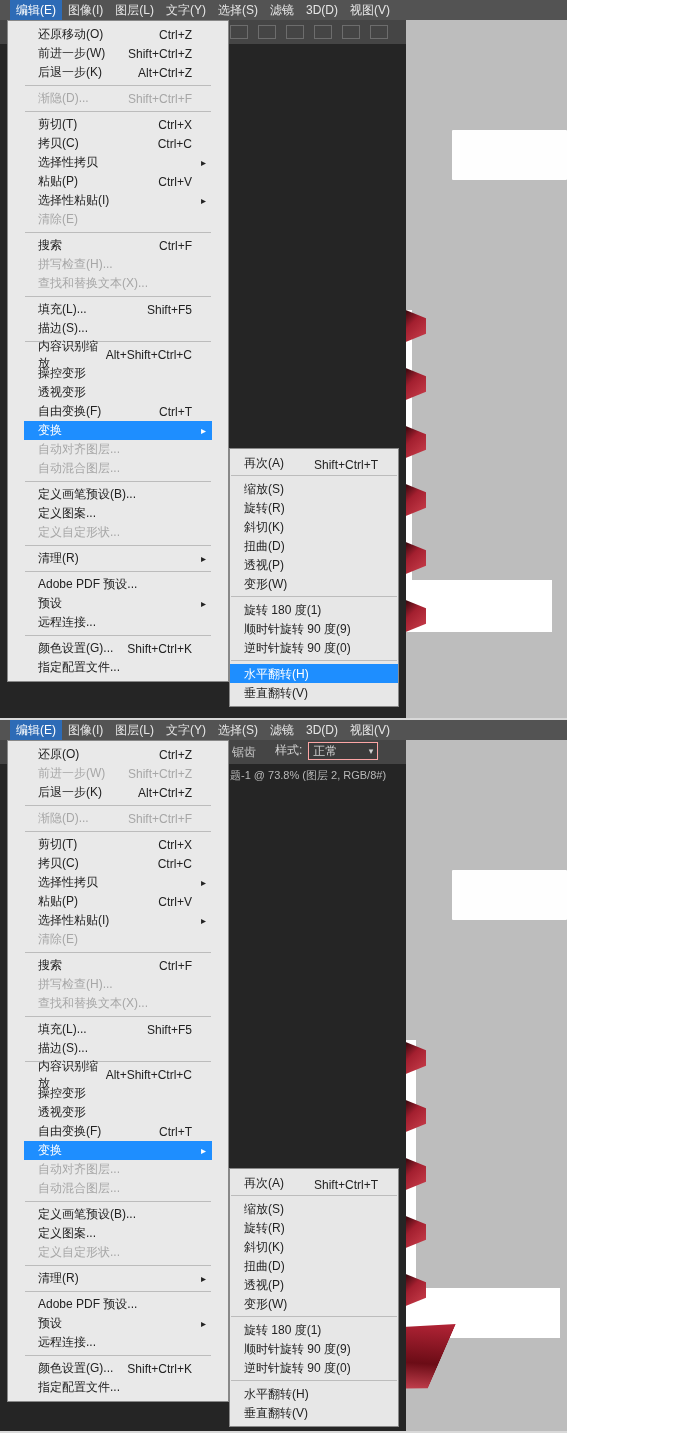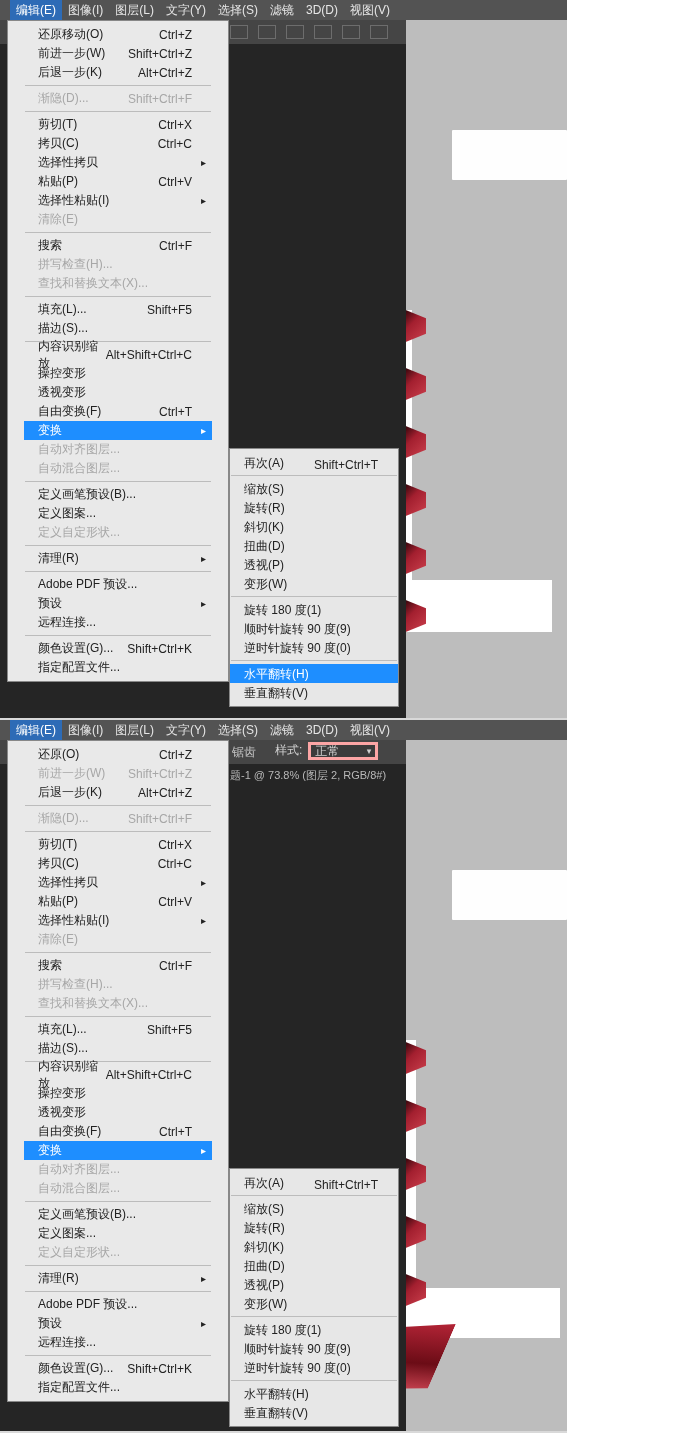--- a/index.html
+++ b/index.html
@@ -45,21 +45,21 @@
 
   
   .darkstrip { position:absolute; left:0; top:20px; width:406px; height:24px; background:#454545; z-index:2; display:flex; align-items:center; gap:10px; padding-left:230px; }
   .darkstrip .btn { width:18px; height:14px; border:1px solid #6d6d6d; }
 
   
   .tabinfo { position:absolute; left:230px; top:44px; height:22px; color:#b8b8b8; z-index:2; font-size:11px; display:flex; align-items:center; }
 
   
   .stylebox { position:absolute; left:275px; top:22px; height:20px; display:flex; align-items:flex-start; color:#d0d0d0; z-index:2; gap:6px; font-size:12px; }
-  .stylebox .sel { background:#3b3b3b; border:3px solid #fca5a5; height:18px; width:70px; display:flex; align-items:center; padding:0 4px; justify-content:space-between; }
+  .stylebox .sel { background:#3b3b3b; border:1px solid #fca5a5; height:18px; width:70px; display:flex; align-items:center; padding:0 4px; justify-content:space-between; }
   .stylebox .sel .tri { font-size:9px; }
 
   .darkback { position:absolute; left:0; top:0; width:406px; bottom:0; background:#252525; z-index:1; }
 
   
   .legs { position:absolute; width:120px; height:70px; }
   .leg { position:absolute; width:52px; height:68px; background:linear-gradient(180deg,#b32436,#6b0c16 60%,#c74250); top:0; }
   .leg.l { left:0; transform:skewX(20deg) rotate(-4deg); clip-path:polygon(0 0,100% 10%,85% 100%,0 95%); }
   .leg.r { right:0; transform:skewX(-20deg) rotate(4deg); clip-path:polygon(0 10%,100% 0,100% 95%,15% 100%); }
 </style>

